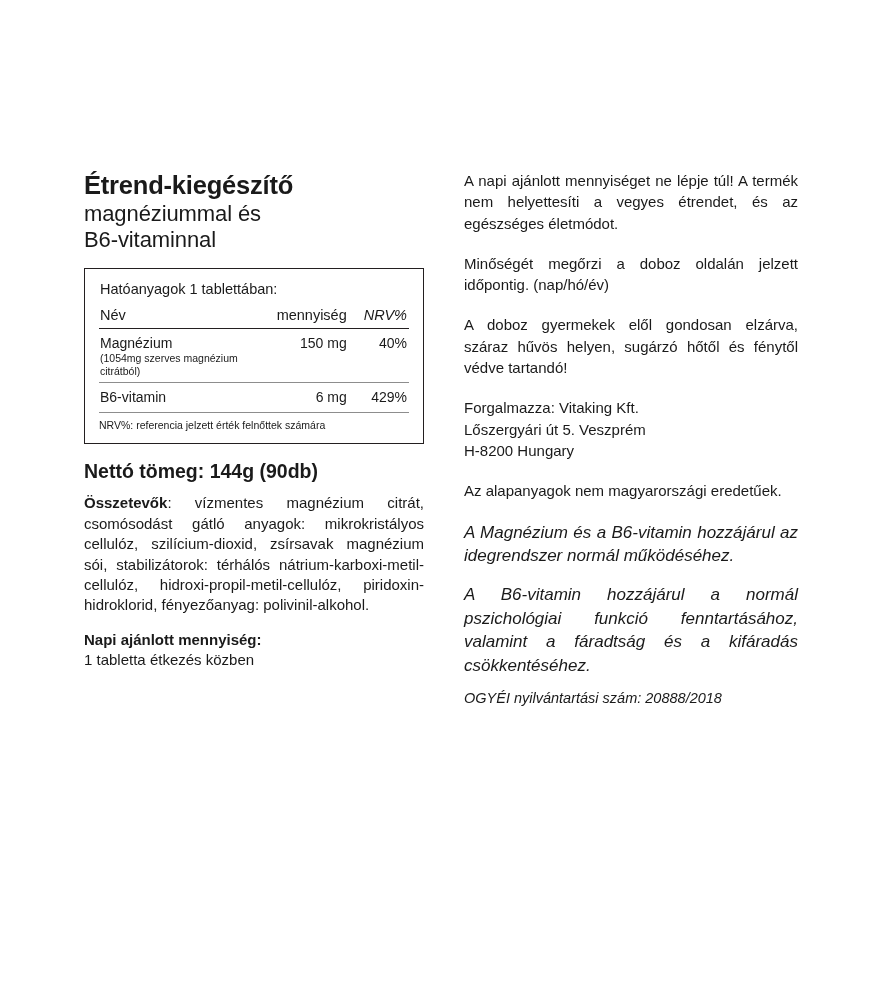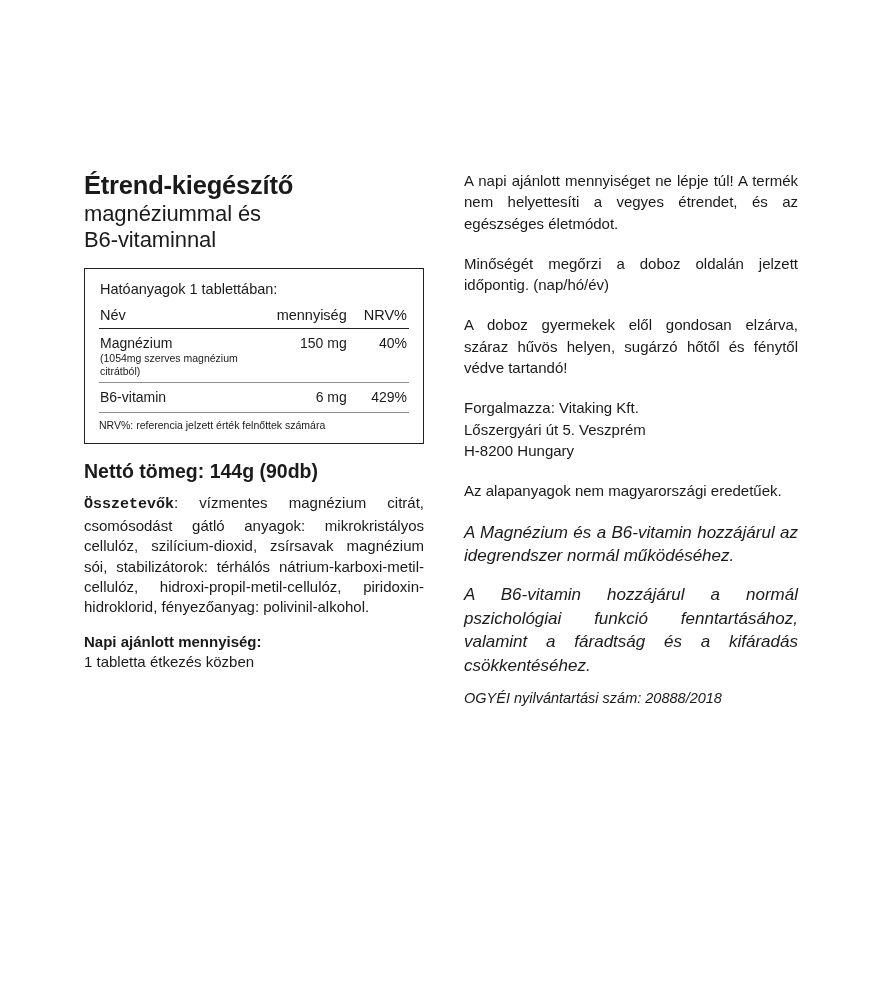--- a/index.html
+++ b/index.html
@@ -66,21 +66,21 @@
     font-size: 14px;
   }
   .ntable th {
     font-weight: normal;
     text-align: left;
     padding: 0 0 5px 1px;
     border-bottom: 1.3px solid #231f20;
     font-size: 14.5px;
   }
   .ntable th.c-amount { text-align: right; padding-right: 16px;}
-  .ntable th.c-nrv { text-align: right; padding-right: 2px;}
+  .ntable th.c-nrv { text-align: right; padding-right: 2px; font-style: italic;}
   .ntable td {
     padding: 6px 0 2px 1px;
     vertical-align: top;
     font-size: 14px;
   }
   .ntable td.c-amount { text-align: right; padding-right: 16px;}
   .ntable td.c-nrv { text-align: right; padding-right: 2px;}
   .row-sep td { border-bottom: 1px solid #8d8d8d; }
   .sub-note {
     font-size: 10.5px;
@@ -104,21 +104,20 @@
     line-height: 1.2;
   }
   .para {
     font-size: 15px;
     line-height: 1.36;
     margin: 0 0 14px 0;
     text-align: justify;
   }
   .heading-inline {
     font-weight: bold;
-    font-family: Liberation Mono, monospace;
   }
   .daily-head {
     font-size: 15px;
     font-weight: bold;
     margin: 0;
     line-height: 1.36;
   }
   .daily-text {
     font-size: 15px;
     margin: 0;

